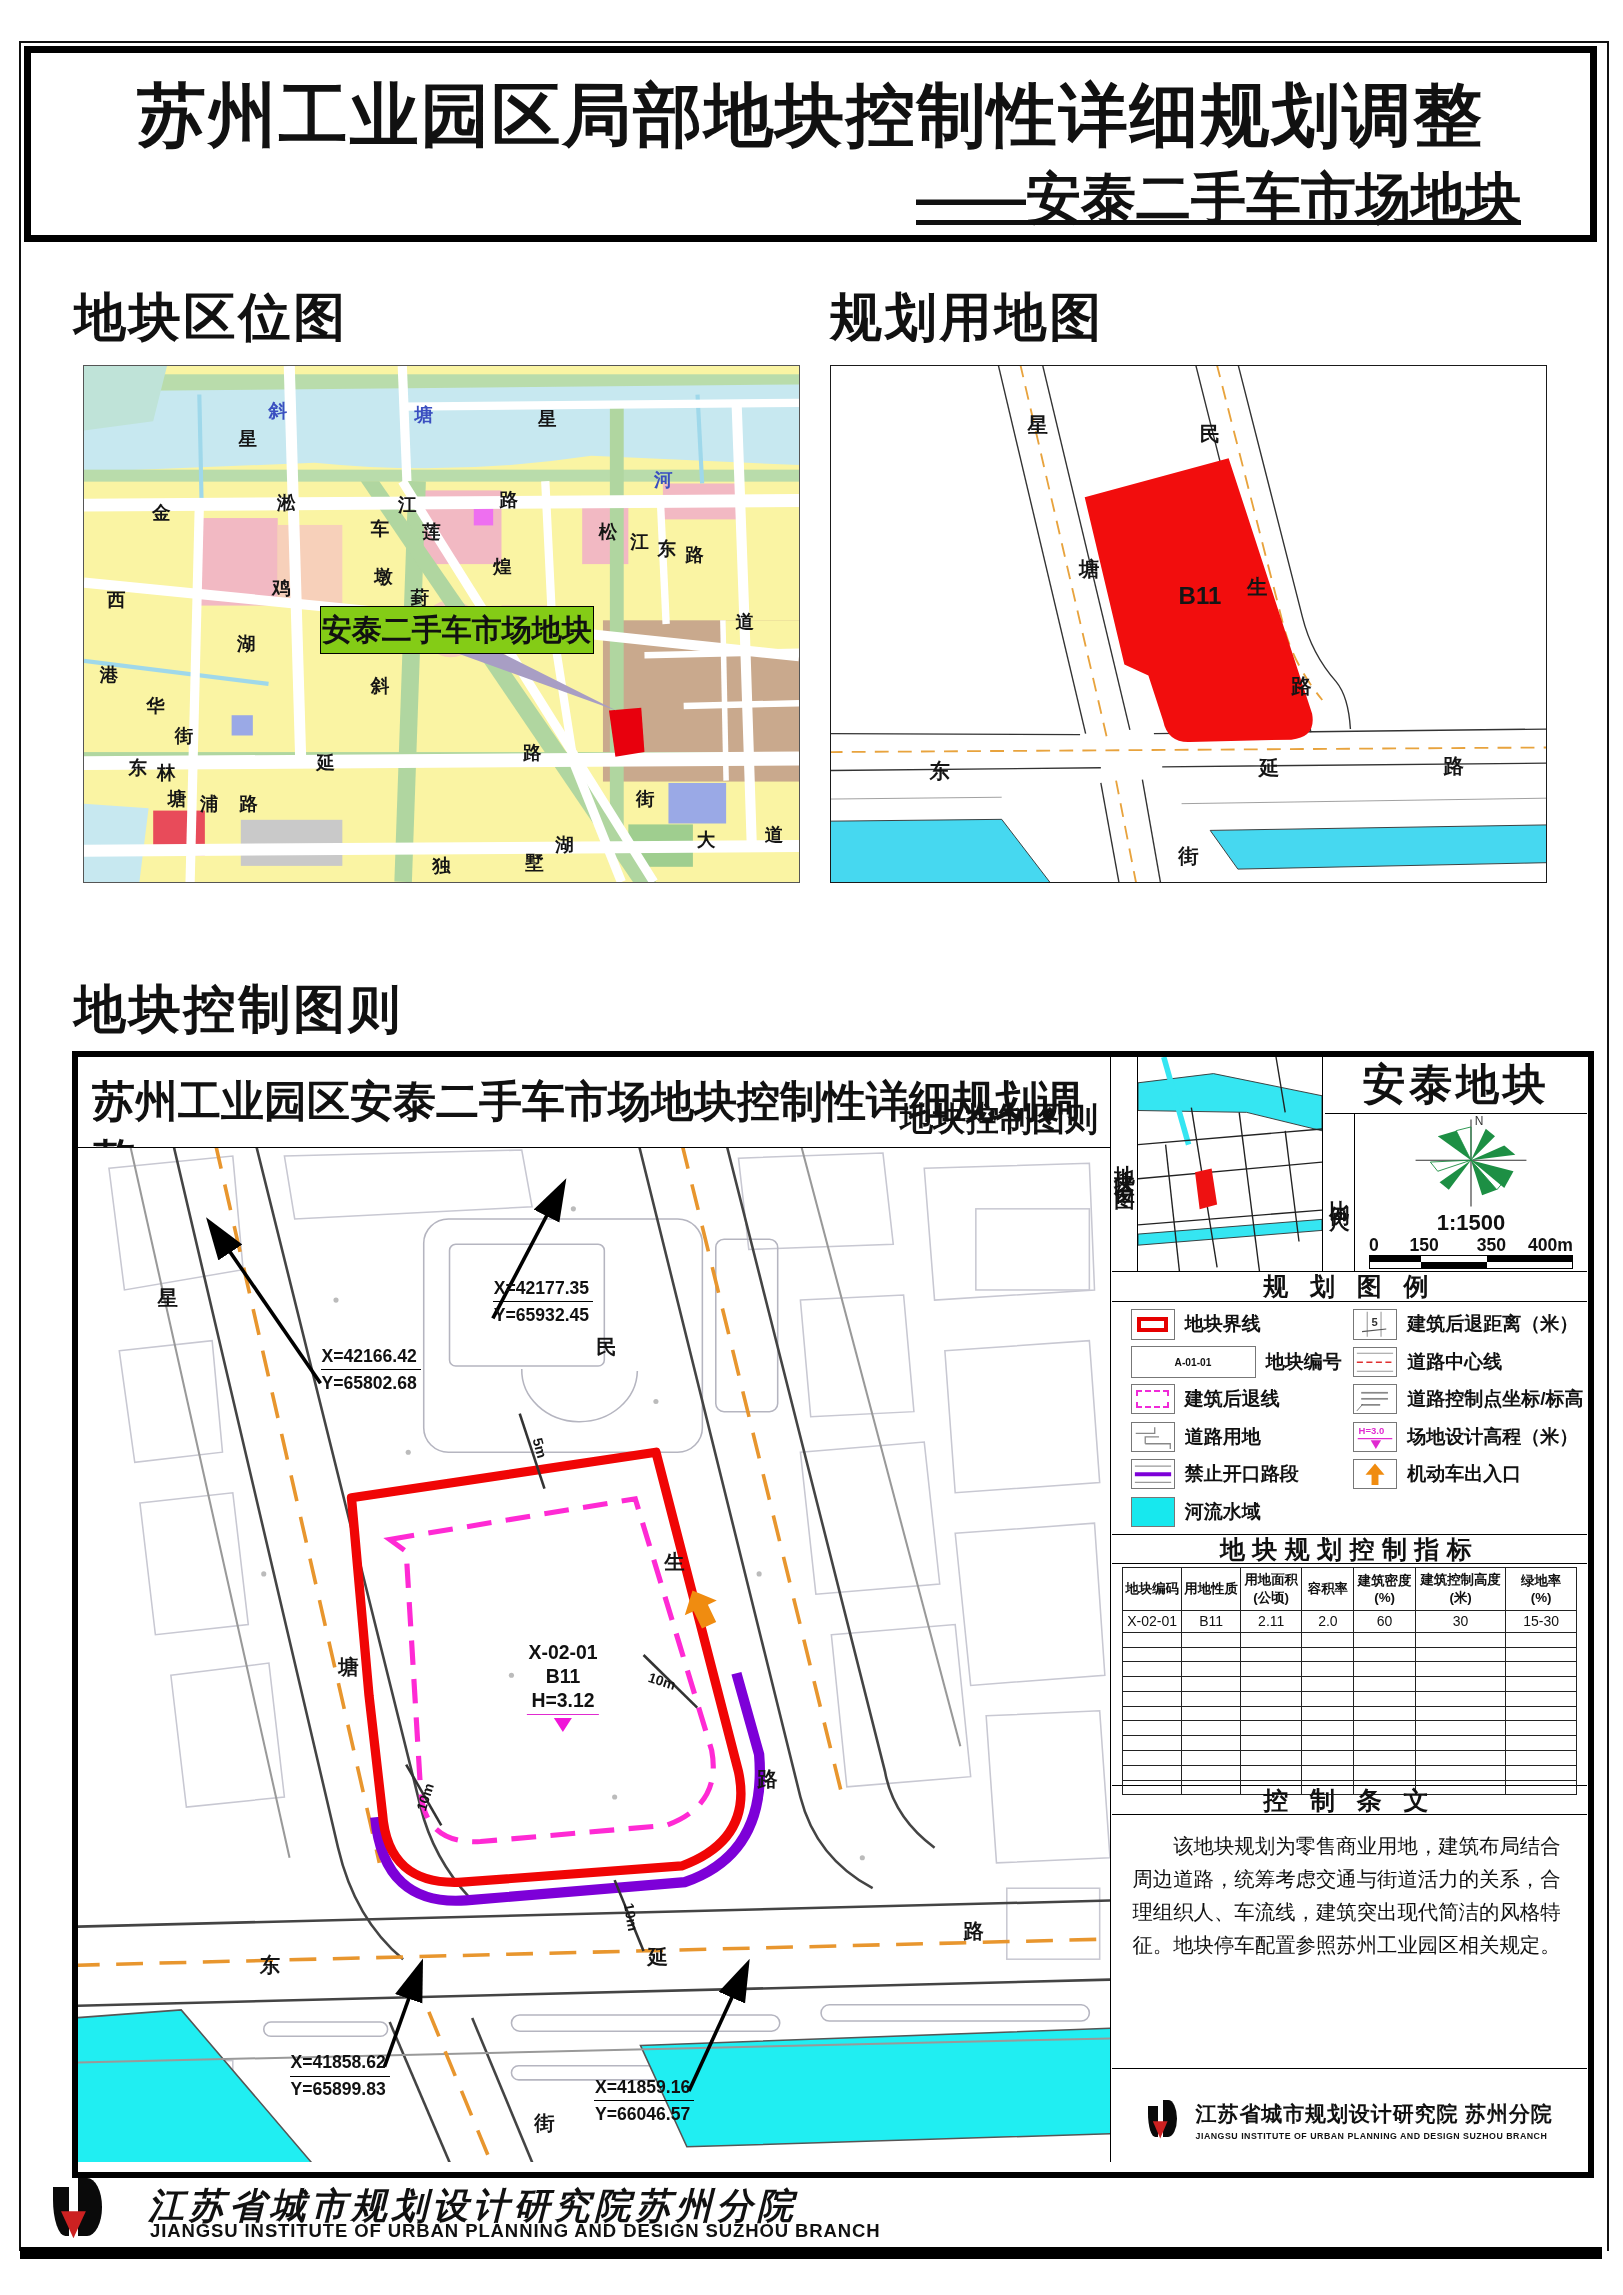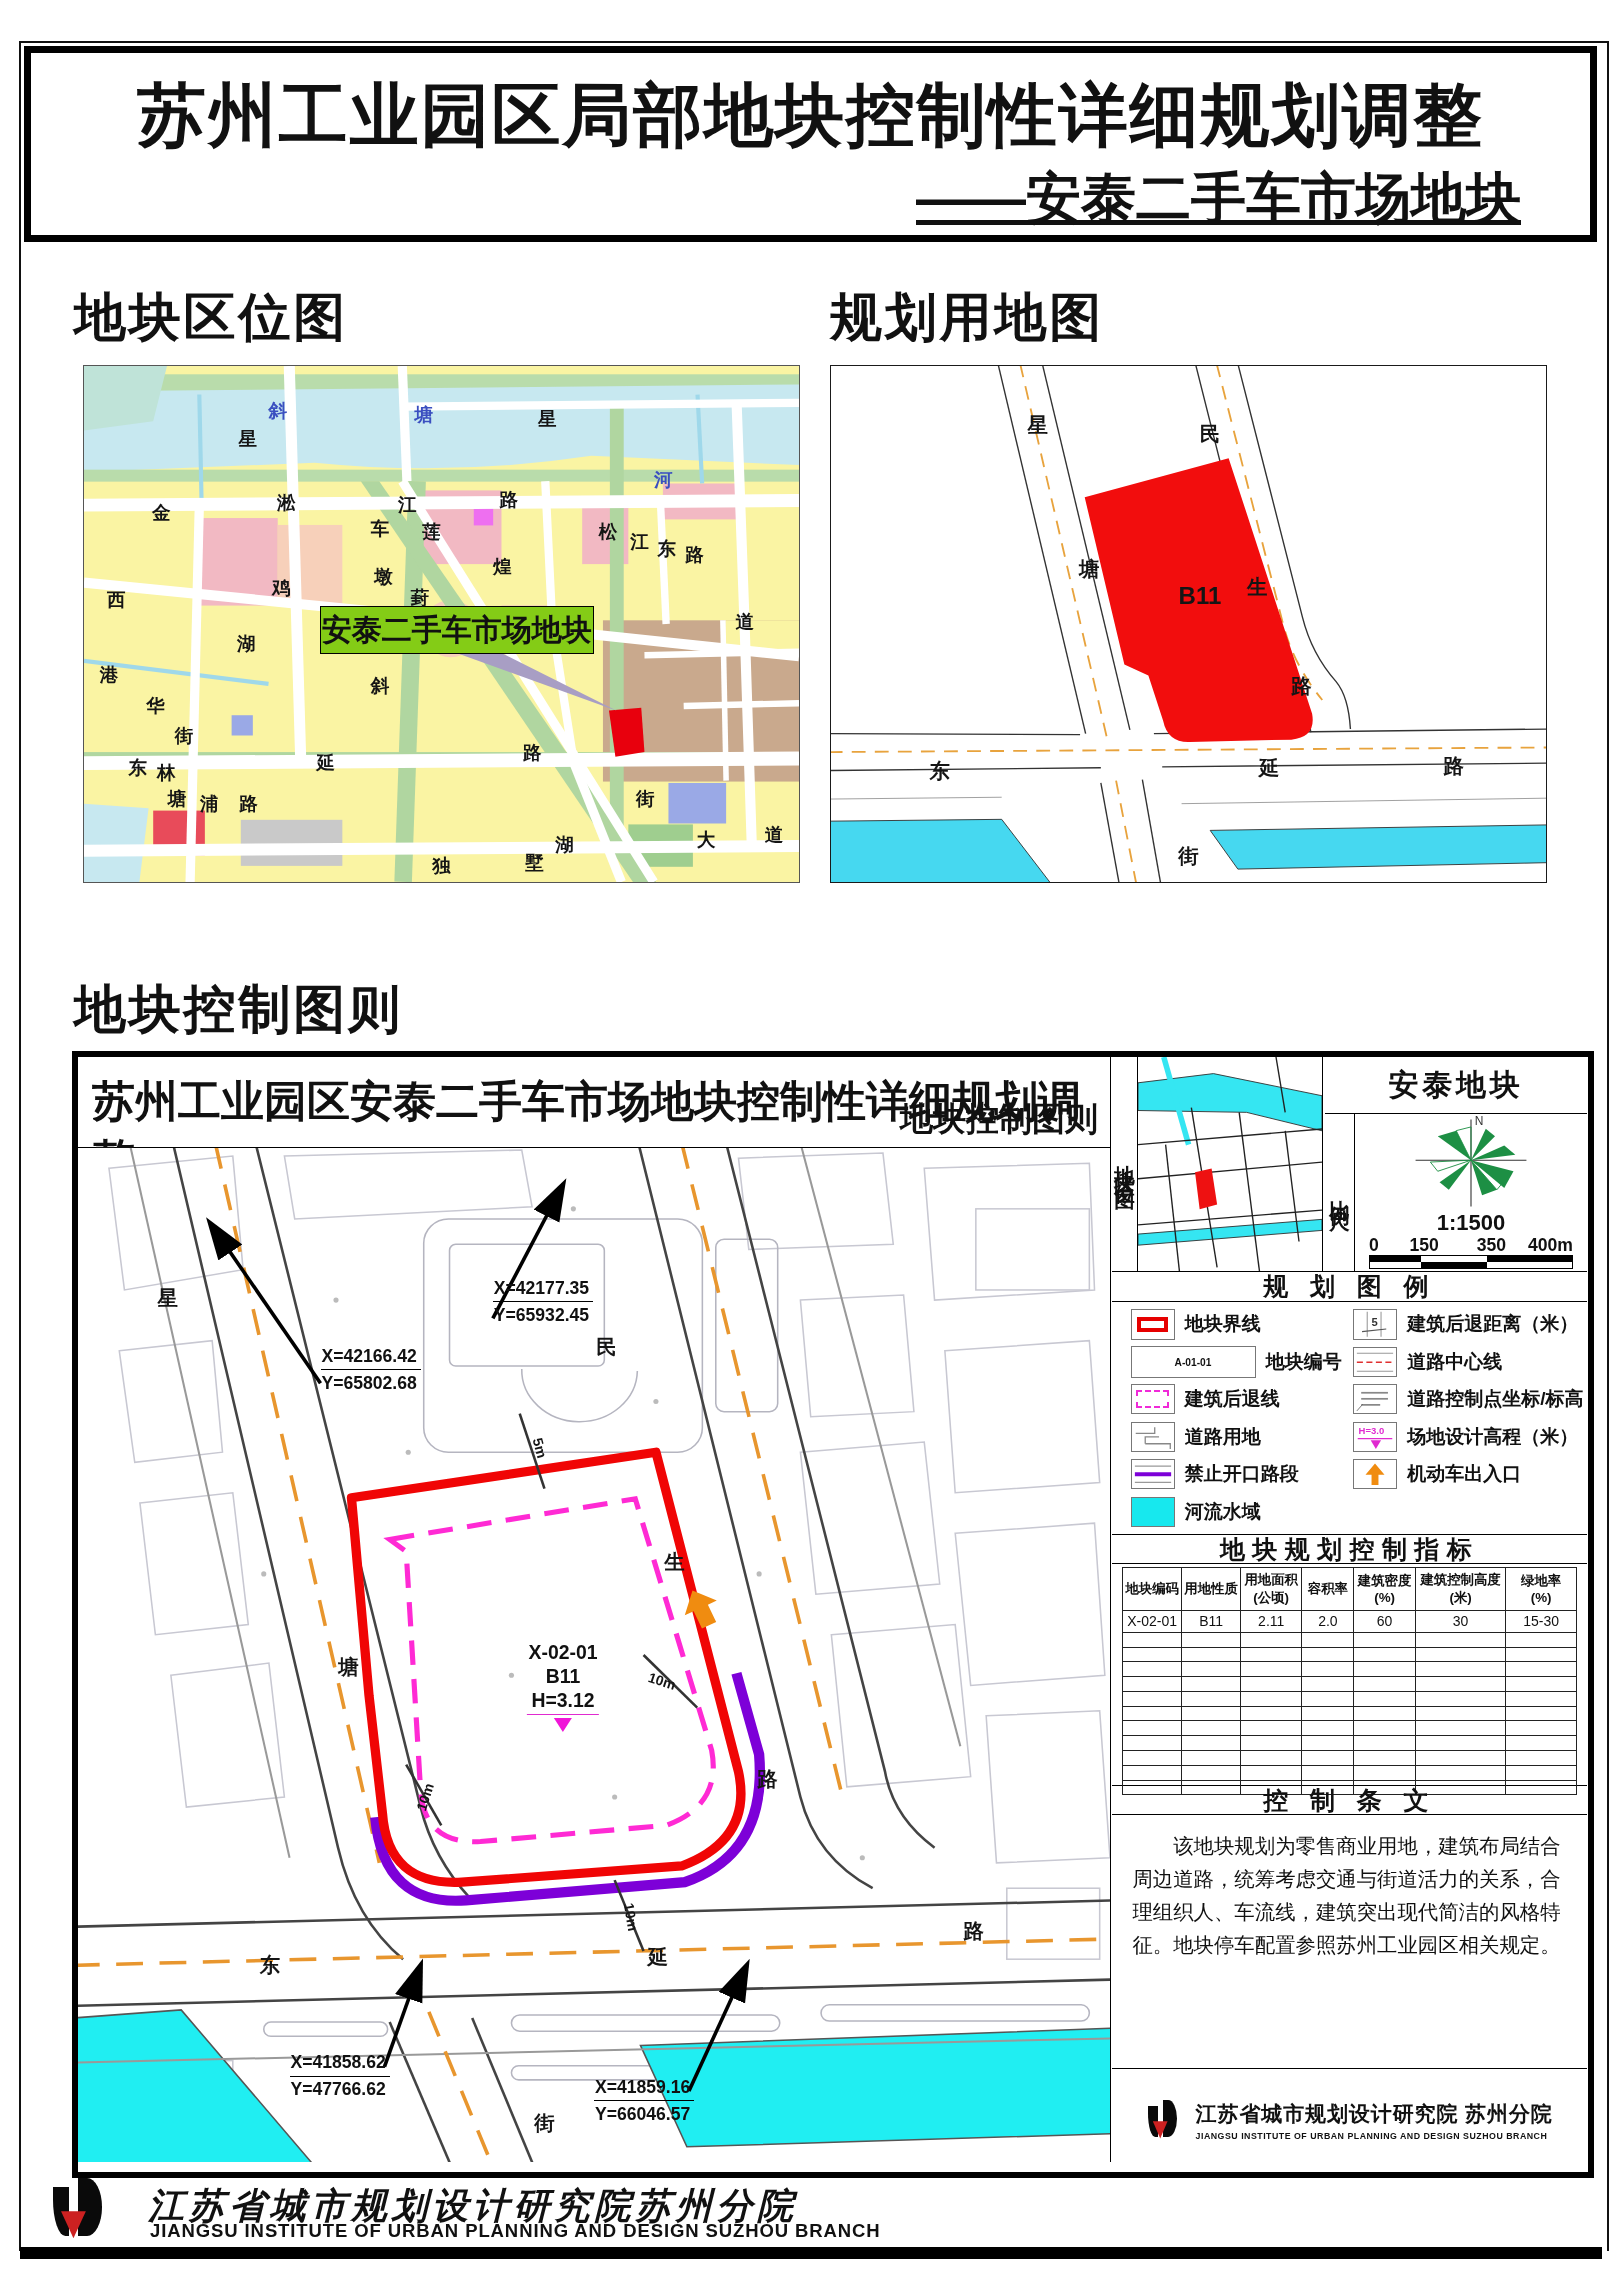--- a/index.html
+++ b/index.html
@@ -38,21 +38,21 @@
   .callout .l2{display:block;padding:2.8px 3.7px 0 0.9px;}
   #plot-label{position:absolute;left:47%;top:48.5%;transform:translate(-50%,0);text-align:center;font-size:19.4px;font-weight:bold;line-height:1.25;}
   #plot-label .elev{border-bottom:1.9px solid #e02ad0;padding:0 4.6px 1.9px 4.6px;display:inline-block;}
   #plot-label .tri{display:block;margin:2.8px auto 0;width:0;height:0;border-left:9.3px solid transparent;border-right:9.3px solid transparent;border-top:14px solid #f016d8;}
   
   #fig-panel{left:1034px;top:0;width:475px;height:1114px;}
   .vlabel{writing-mode:vertical-rl;text-orientation:upright;font-size:20.4px;font-weight:bold;letter-spacing:6.5px;display:flex;align-items:center;justify-content:center;}
   #rowA{left:0;top:0;width:100%;height:215px;border-bottom:1.4px solid #000;box-sizing:border-box;}
   #colLoc{left:0;top:0;width:25px;height:100%;border-right:1.4px solid #000;}
   #minimap{left:26px;top:0;width:185px;height:100%;border-right:1.4px solid #000;background:#fff;}
-  #nameBox{left:213px;top:0;width:262px;height:56px;border-bottom:1.4px solid #000;display:flex;align-items:center;justify-content:center;font-size:30px;font-weight:bold;letter-spacing:3.7px;}
+  #nameBox{left:213px;top:0;width:262px;height:56px;border-bottom:1.4px solid #000;display:flex;align-items:center;justify-content:center;font-size:43px;font-weight:bold;letter-spacing:3.7px;}
   #colScale{left:213px;top:57px;width:29px;height:158px;border-right:1.4px solid #000;}
   #compassArea{left:243px;top:57px;width:232px;height:158px;}
   #compassArea .ratio{position:absolute;left:50%;top:96px;transform:translateX(-50%);font-size:22px;font-weight:bold;}
   #scalebar{position:absolute;left:14px;top:121px;width:204px;height:35px;}
   #scalebar .tick{position:absolute;top:0;font-size:17.6px;font-weight:bold;transform:translateX(-50%);}
   #scalebar .tick.first{transform:none;}
   #scalebar .tick.last{transform:translateX(-100%);}
   #sb-box{position:absolute;left:0;top:20.4px;width:204px;height:14px;border:1.4px solid #000;box-sizing:border-box;}
   .sb-seg{position:absolute;height:50%;}
   .panel-header{width:100%;border-bottom:1.4px solid #000;box-sizing:border-box;display:flex;align-items:center;justify-content:center;font-size:25px;font-weight:bold;letter-spacing:7.4px;}
@@ -372,21 +372,21 @@
       <div class="callout" style="left: 23.5%; top: 19.5%;">
         <span class="l1">X=42166.42</span>
         <span class="l2">Y=65802.68</span>
       </div>
       <div class="callout" style="left: 40.2%; top: 12.8%;">
         <span class="l1">X=42177.35</span>
         <span class="l2">Y=65932.45</span>
       </div>
       <div class="callout" style="left: 20.5%; top: 89.2%;">
         <span class="l1">X=41858.62</span>
-        <span class="l2">Y=47766.62</span>
+        <span class="l2">Y=65899.83</span>
       </div>
       <div class="callout" style="left: 50%; top: 91.6%;">
         <span class="l1">X=41859.16</span>
         <span class="l2">Y=66046.57</span>
       </div>
     </div>
 
   <div class="abs" id="fig-panel">
     <div class="abs" id="rowA">
       <div class="abs vlabel" id="colLoc" style="height:100%;">地块区位图</div>

